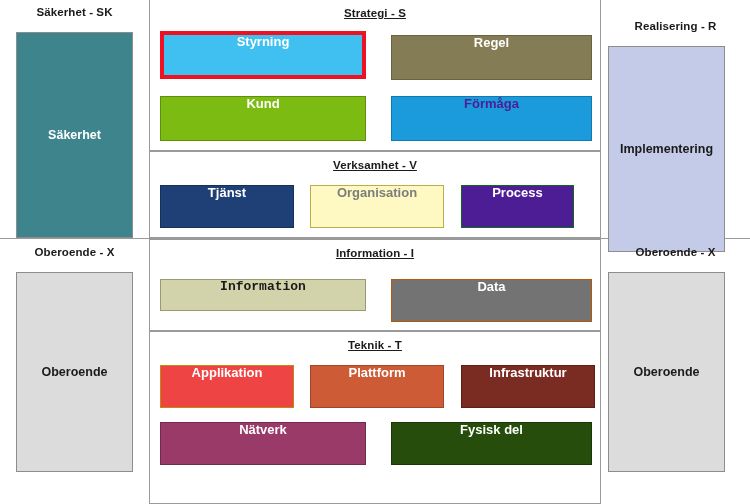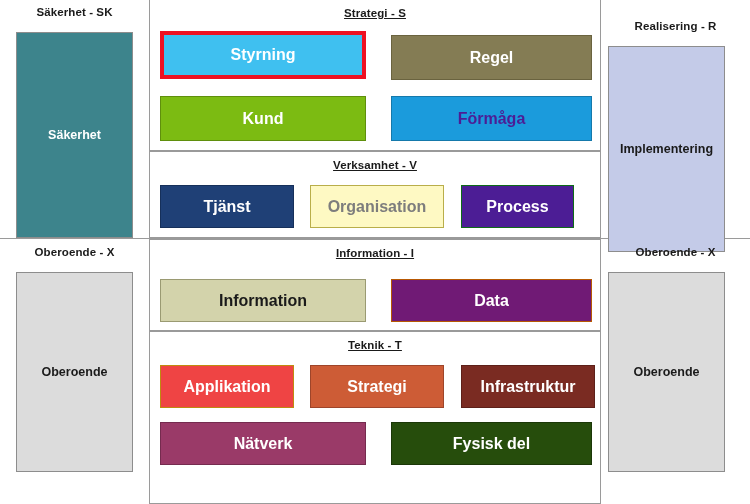--- a/index.html
+++ b/index.html
@@ -73,23 +73,22 @@
     color: #1a1a1a;
     letter-spacing: 0.1px;
     text-decoration: underline;
   }
 
   
   .ebox {
     position: absolute;
     border: 1px solid #8a8a6a;
     display: flex;
-    align-items: center;
     justify-content: center;
-    font-size: 16px;
+    font-size: 13px;
     font-weight: bold;
     text-align: center;
     line-height: 1.1;
   }
   .ebox.selected {
     border: 4px solid #ee1122;
     box-shadow: 0 0 0 0 transparent;
   }
 </style>
 </head>
@@ -156,36 +155,36 @@
       <span>Organisation</span>
     </div>
     <div class="ebox" id="it-verksamhet-2" style="left: 311px; top: 33px; width: 113px; height: 43px; background: #4c1d95; color: rgb(255, 255, 255); border-color: rgb(14, 106, 24);">
       <span>Process</span>
     </div>
   </div>
 
   <div class="group" style="left:149px; top:239px; width:452px; height:92px;">
     <div class="group-title">Information - I</div>
 
-    <div class="ebox" id="it-information-0" style="left: 10px; top: 39px; width: 206px; height: 43px; background: rgb(211, 211, 171); color: rgb(26, 26, 26); border-color: rgb(154, 154, 114);">
+    <div class="ebox" id="it-information-0" style="left: 10px; top: 39px; width: 206px; height: 32px; background: rgb(211, 211, 171); color: rgb(26, 26, 26); border-color: rgb(154, 154, 114); font-family: Liberation Mono, monospace;">
       <span>Information</span>
     </div>
-    <div class="ebox" id="it-information-1" style="left: 241px; top: 39px; width: 201px; height: 43px; background: #701a75; color: rgb(255, 255, 255); border-color: rgb(183, 88, 3);">
+    <div class="ebox" id="it-information-1" style="left: 241px; top: 39px; width: 201px; height: 43px; background: #737373; color: rgb(255, 255, 255); border-color: rgb(183, 88, 3);">
       <span>Data</span>
     </div>
   </div>
 
   <div class="group" style="left:149px; top:331px; width:452px; height:173px;">
     <div class="group-title">Teknik - T</div>
 
     <div class="ebox" id="it-teknik-0" style="left: 10px; top: 33px; width: 134px; height: 43px; background: #ef4444; color: rgb(255, 255, 255); border-color: rgb(192, 138, 15);">
       <span>Applikation</span>
     </div>
     <div class="ebox" id="it-teknik-1" style="left: 160px; top: 33px; width: 134px; height: 43px; background: rgb(205, 92, 54); color: rgb(255, 255, 255); border-color: rgb(158, 69, 42);">
-      <span>Strategi</span>
+      <span>Plattform</span>
     </div>
     <div class="ebox" id="it-teknik-2" style="left: 311px; top: 33px; width: 134px; height: 43px; background: rgb(122, 43, 34); color: rgb(255, 255, 255); border-color: rgb(93, 32, 25);">
       <span>Infrastruktur</span>
     </div>
     <div class="ebox" id="it-teknik-4" style="left: 241px; top: 90px; width: 201px; height: 43px; background: rgb(38, 77, 12); color: rgb(255, 255, 255); border-color: rgb(27, 55, 8);">
       <span>Fysisk del</span>
     </div>
     <div class="ebox" id="it-teknik-3" style="left: 10px; top: 90px; width: 206px; height: 43px; background: rgb(154, 58, 104); color: rgb(255, 255, 255); border-color: rgb(117, 43, 79);">
       <span>Nätverk</span>
     </div>

